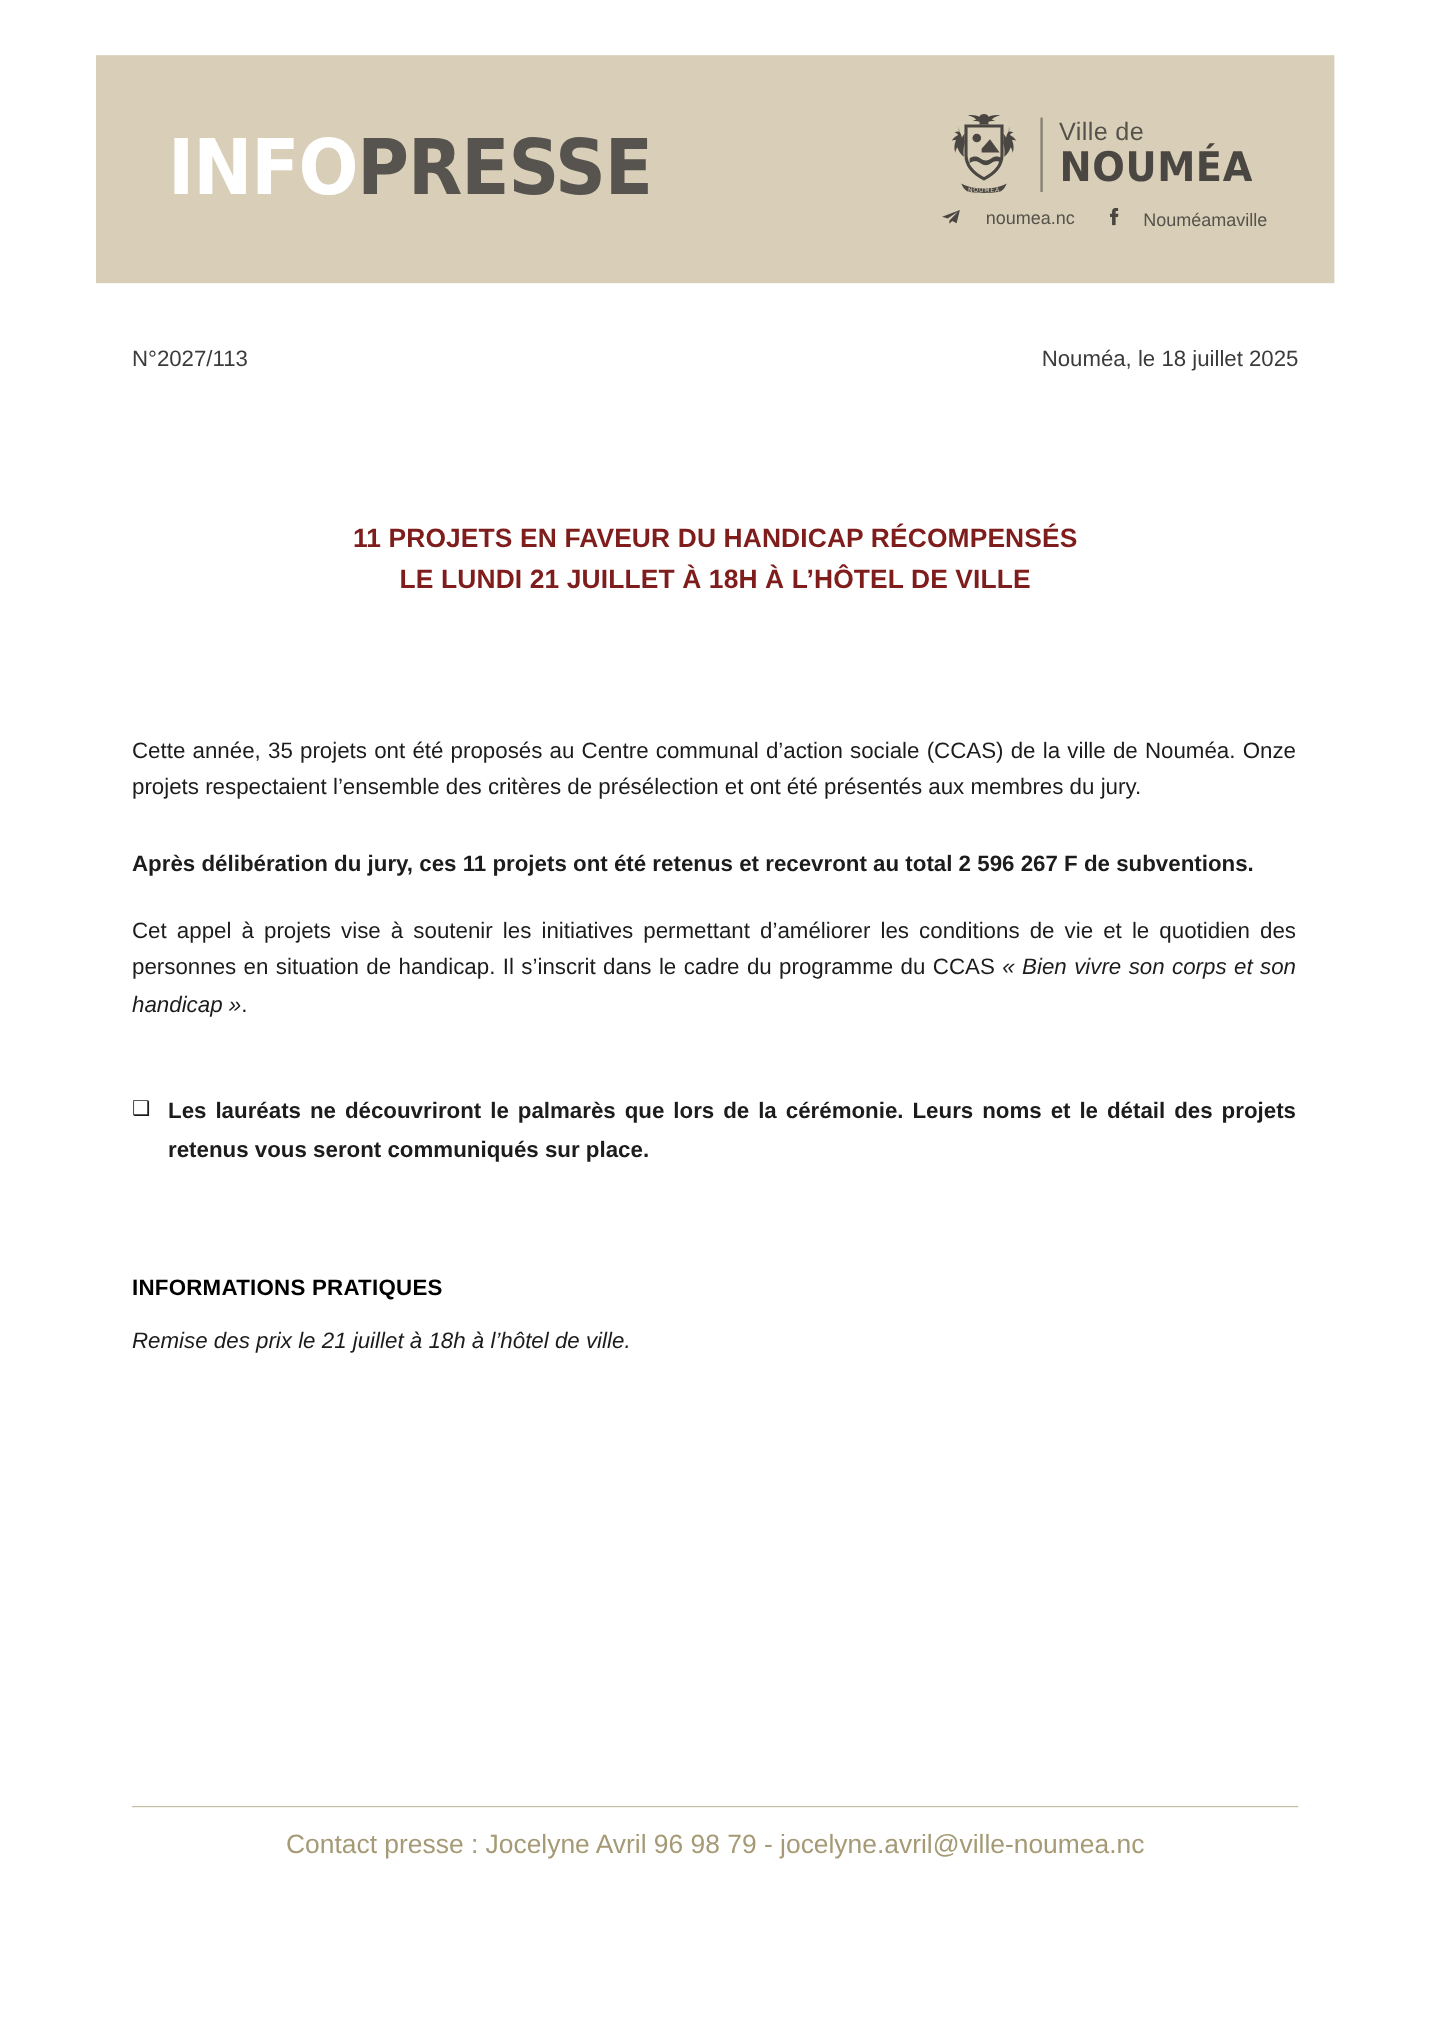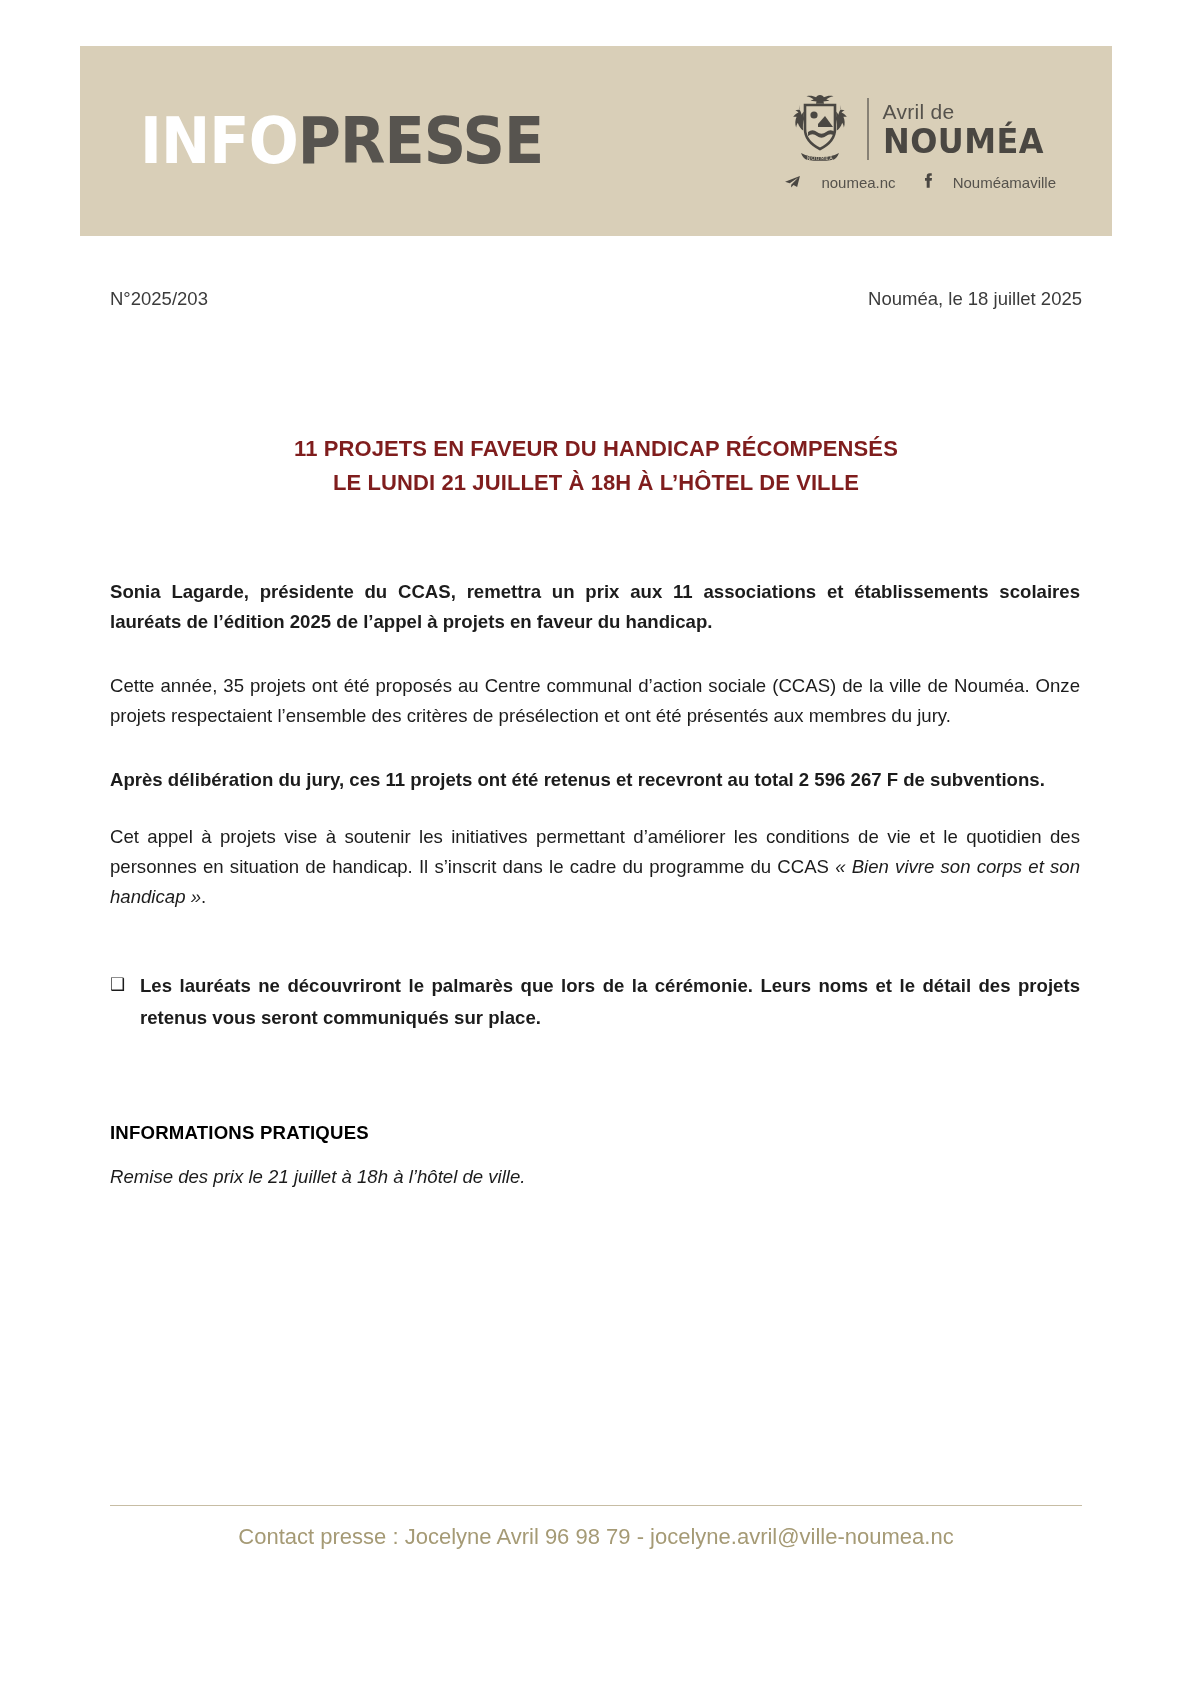--- a/index.html
+++ b/index.html
@@ -233,21 +233,21 @@
 
               <path d="M14 62c6 3 10 4 19 4s13-1 19-4c-1.5 3.6-3 5.4-5 6.4-5 1.8-23 1.8-28 0-2-1-3.5-2.8-5-6.4z"></path>
               <text x="33" y="68.6" font-size="5.2" font-family="DejaVu Sans, sans-serif" fill="#d9cfb8" text-anchor="middle" letter-spacing="0.6">NOUMEA</text>
             </g>
           </svg>
         </span>
 
         <span class="logo-divider"></span>
 
         <span class="logo-words">
-          <span class="logo-villede">Avril de</span>
+          <span class="logo-villede">Ville de</span>
           <span class="logo-noumea">NOUMÉA</span>
         </span>
       </div>
 
       <div class="logo-social">
         <span class="social-item">
           <span>
             <svg viewBox="0 0 18 14" width="17" height="13" aria-hidden="true">
               <path d="M17 1L1 7.2l5 1.6L15.2 2.6 7.6 10.4l-.1 3.1 2.6-2.6L14 13z" fill="#4a4742"></path>
             </svg>
@@ -261,32 +261,31 @@
               <path d="M8.6 0H6.3C4 0 3 1.4 3 3.4V5.3H1.1v3H3V16h3.3V8.3h2.2l.4-3H6.3V3.8c0-.7.2-1 1-1h1.3V0z" fill="#4a4742"></path>
             </svg>
           </span>
           <span>Nouméamaville</span>
         </span>
       </div>
     </div>
   </div>
 
   <div class="ref-row">
-    <span>N°2025/203</span>
+    <span>N°2027/113</span>
     <span>Nouméa, le 18 juillet 2025</span>
   </div>
 
   <div class="title">
     <div>11 PROJETS EN FAVEUR DU HANDICAP RÉCOMPENSÉS</div>
     <div>LE LUNDI 21 JUILLET À 18H À L’HÔTEL DE VILLE</div>
   </div>
 
   <div class="body-area">
 
-    <p class="p bold">Sonia Lagarde, présidente du CCAS, remettra un prix aux 11 associations et établissements scolaires lauréats de l’édition 2025 de l’appel à projets en faveur du handicap.</p>
 
     <div class="gap-lg"></div>
 
     <p class="p">Cette année, 35 projets ont été proposés au Centre communal d’action sociale (CCAS) de la ville de Nouméa. Onze   projets respectaient l’ensemble des critères de présélection et ont été présentés aux membres du jury.</p>
 
     <div class="gap-lg"></div>
 
     <p class="p bold">Après délibération du jury, ces 11 projets ont été retenus et recevront au total 2 596 267 F de subventions.</p>
 
     <div class="gap-md"></div>

